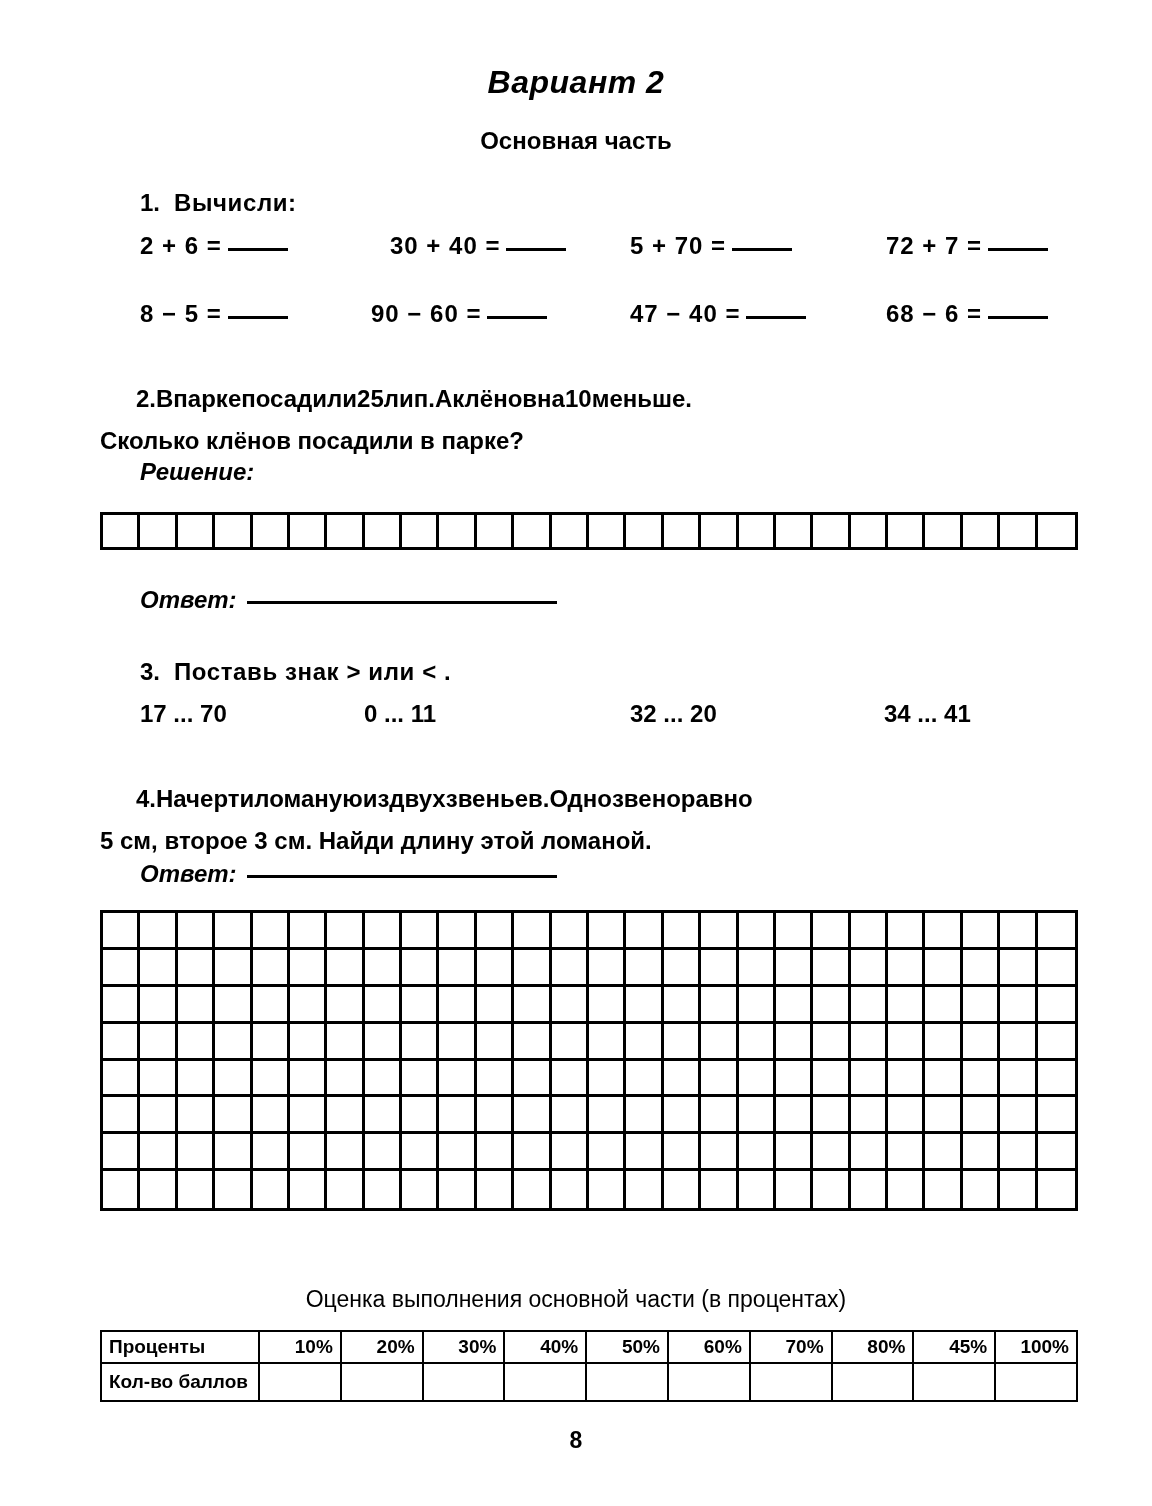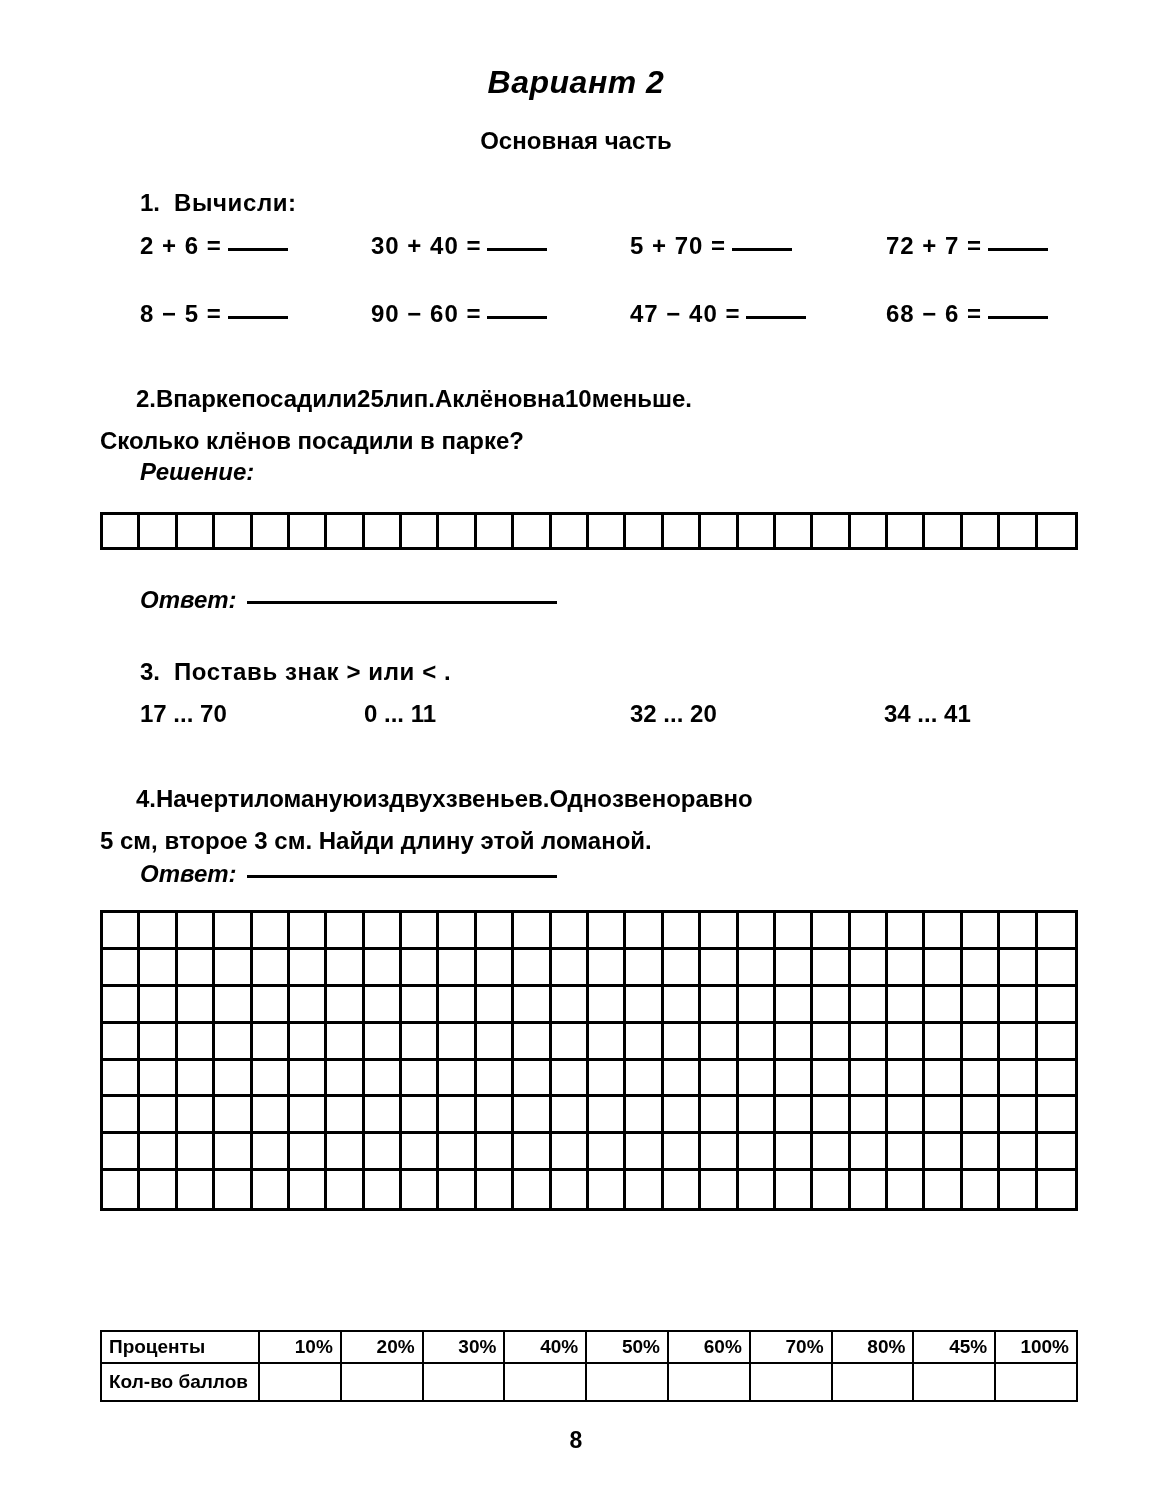--- a/index.html
+++ b/index.html
@@ -186,21 +186,21 @@
   <div class="section-title">Основная часть</div>
 
   <div class="task-head" style="left:140px; top:189px;">
     <span class="task-num">1.</span><span class="task-label">Вычисли:</span>
   </div>
 
   <div class="calc-row" style="left:0; top:232px;">
     <div class="calc-item" style="left:140px;">
       <span class="calc-expr">2 + 6 =</span><span class="blank-rule"></span>
     </div>
-    <div class="calc-item" style="left:371px;">
+    <div class="calc-item" style="left:390px;">
       <span class="calc-expr">30 + 40 =</span><span class="blank-rule"></span>
     </div>
     <div class="calc-item" style="left:630px;">
       <span class="calc-expr">5 + 70 =</span><span class="blank-rule"></span>
     </div>
     <div class="calc-item" style="left:886px;">
       <span class="calc-expr">72 + 7 =</span><span class="blank-rule"></span>
     </div>
   </div>
 
@@ -485,20 +485,21 @@
       <div class="lastrow"></div>
       <div class="lastrow"></div>
       <div class="lastrow"></div>
       <div class="lastrow"></div>
       <div class="lastrow"></div>
       <div class="lastrow"></div>
       <div class="lastrow"></div>
       <div class="lastcol lastrow"></div>
     </div>
 
+  <div class="score-caption">Оценка выполнения основной части (в процентах)</div>
 
   <table class="score-table">
     <tbody>
       <tr class="percents">
         <td class="rowlabel">Проценты</td>
         <td class="pct">10%</td>
         <td class="pct">20%</td>
         <td class="pct">30%</td>
         <td class="pct">40%</td>
         <td class="pct">50%</td>

